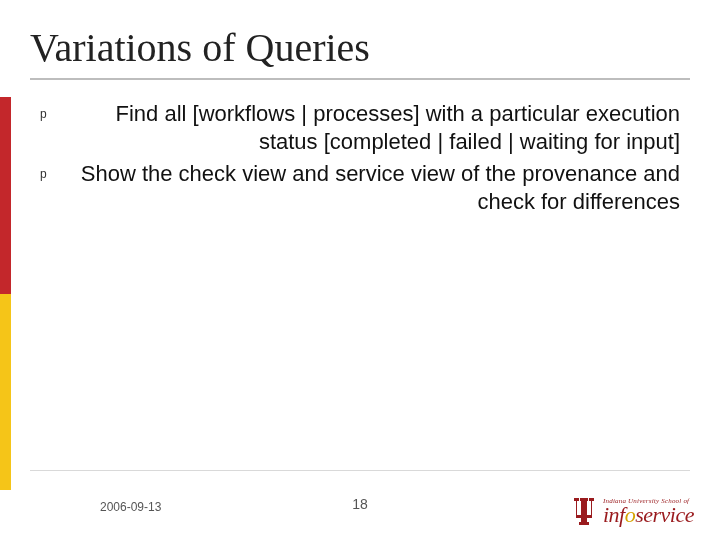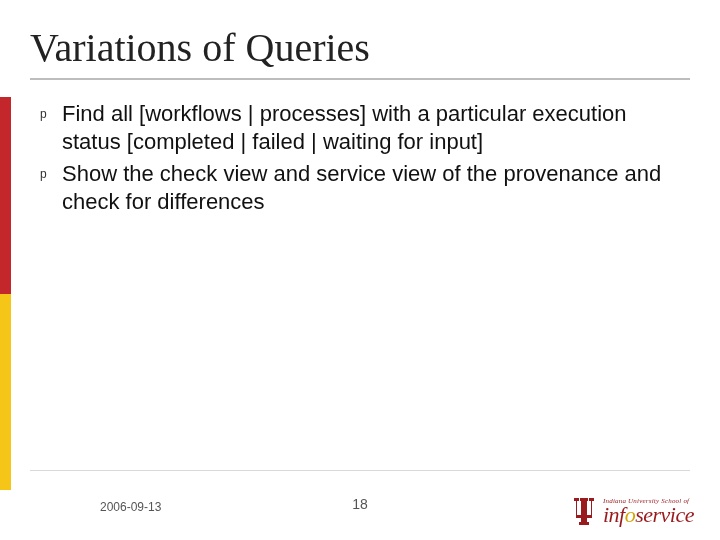--- a/index.html
+++ b/index.html
@@ -7,21 +7,21 @@
   .slide { position: relative; width: 720px; height: 540px; background: #fff; padding-left: 16px; }
   .stripe { position: absolute; left: 0; top: 97px; width: 11px; height: 393px; display: flex; flex-direction: column; }
   .stripe .seg { flex: 1; }
   .stripe .red { background: #c3272b; }
   .stripe .yellow { background: #f5c518; }
   .title { position: absolute; left: 30px; top: 24px; font-family: "Times New Roman", Times, serif; font-size: 40px; font-weight: 400; color: #222; }
   .title-underline { position: absolute; left: 30px; top: 78px; width: 660px; height: 2px; background: #bdbdbd; }
   .body { position: absolute; left: 40px; top: 100px; width: 640px; }
   .bullet { display: flex; align-items: flex-start; margin-bottom: 4px; }
   .bullet .marker { width: 22px; flex: 0 0 22px; font-size: 12px; line-height: 28px; color: #333; font-family: Verdana, sans-serif; }
-  .bullet .text { font-size: 22px; line-height: 28px; color: #111; font-family: Verdana, Geneva, sans-serif; }
+  .bullet .text { font-size: 22px; line-height: 28px; color: #111; font-family: Verdana, Geneva, sans-serif; text-align: right; }
   .footer { position: absolute; left: 0; bottom: 6px; width: 720px; height: 64px; }
   .footer-line { position: absolute; left: 30px; top: 0; width: 660px; height: 1px; background: #d9d9d9; }
   .prov-logo { position: absolute; left: 42px; bottom: 4px; width: 70px; text-align: center; }
   .paw { width: 26px; height: 24px; margin: 0 auto 2px auto; position: relative; }
   .paw svg { display: block; }
   .prov-text { font-size: 8px; color: #7a8aa0; line-height: 9px; font-family: Georgia, serif; }
   .date { position: absolute; left: 100px; bottom: 20px; font-size: 12px; color: #555; font-family: Verdana, sans-serif; }
   .page-num { position: absolute; left: 50%; transform: translateX(-50%); bottom: 22px; font-size: 14px; color: #555; font-family: Verdana, sans-serif; }
   .iu-block { position: absolute; right: 26px; bottom: 6px; display: flex; align-items: center; gap: 6px; }
   .iu-trident { width: 26px; height: 34px; }

